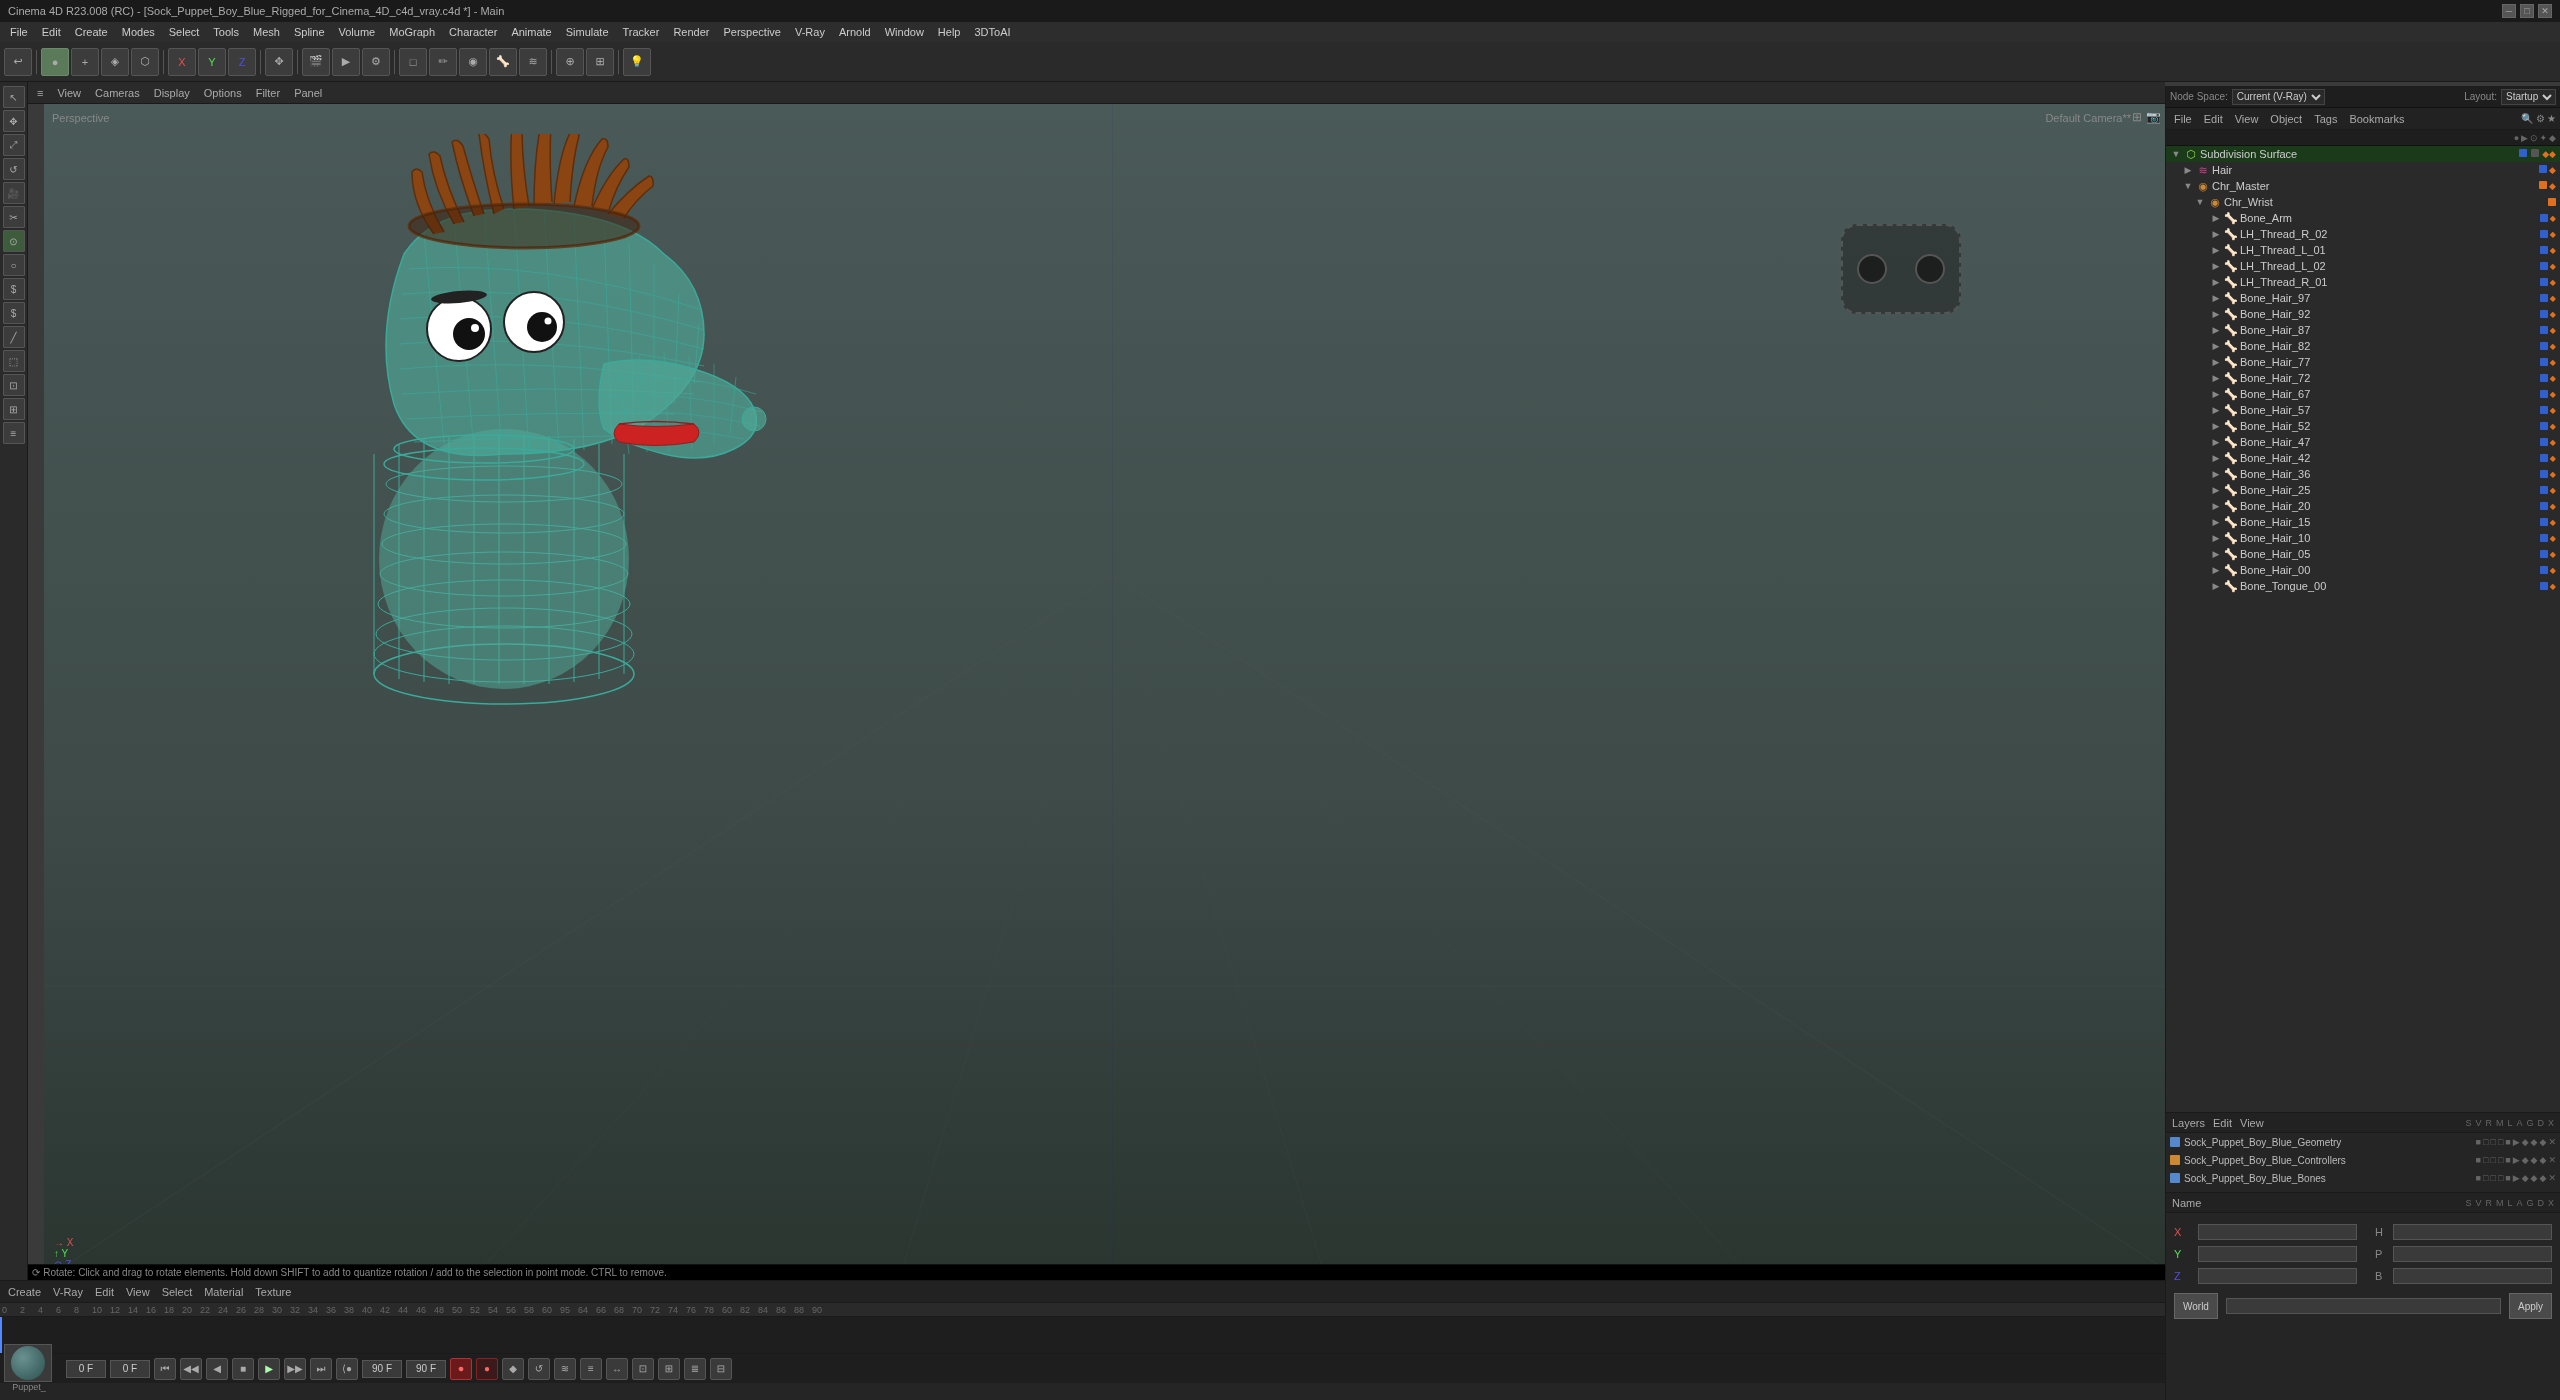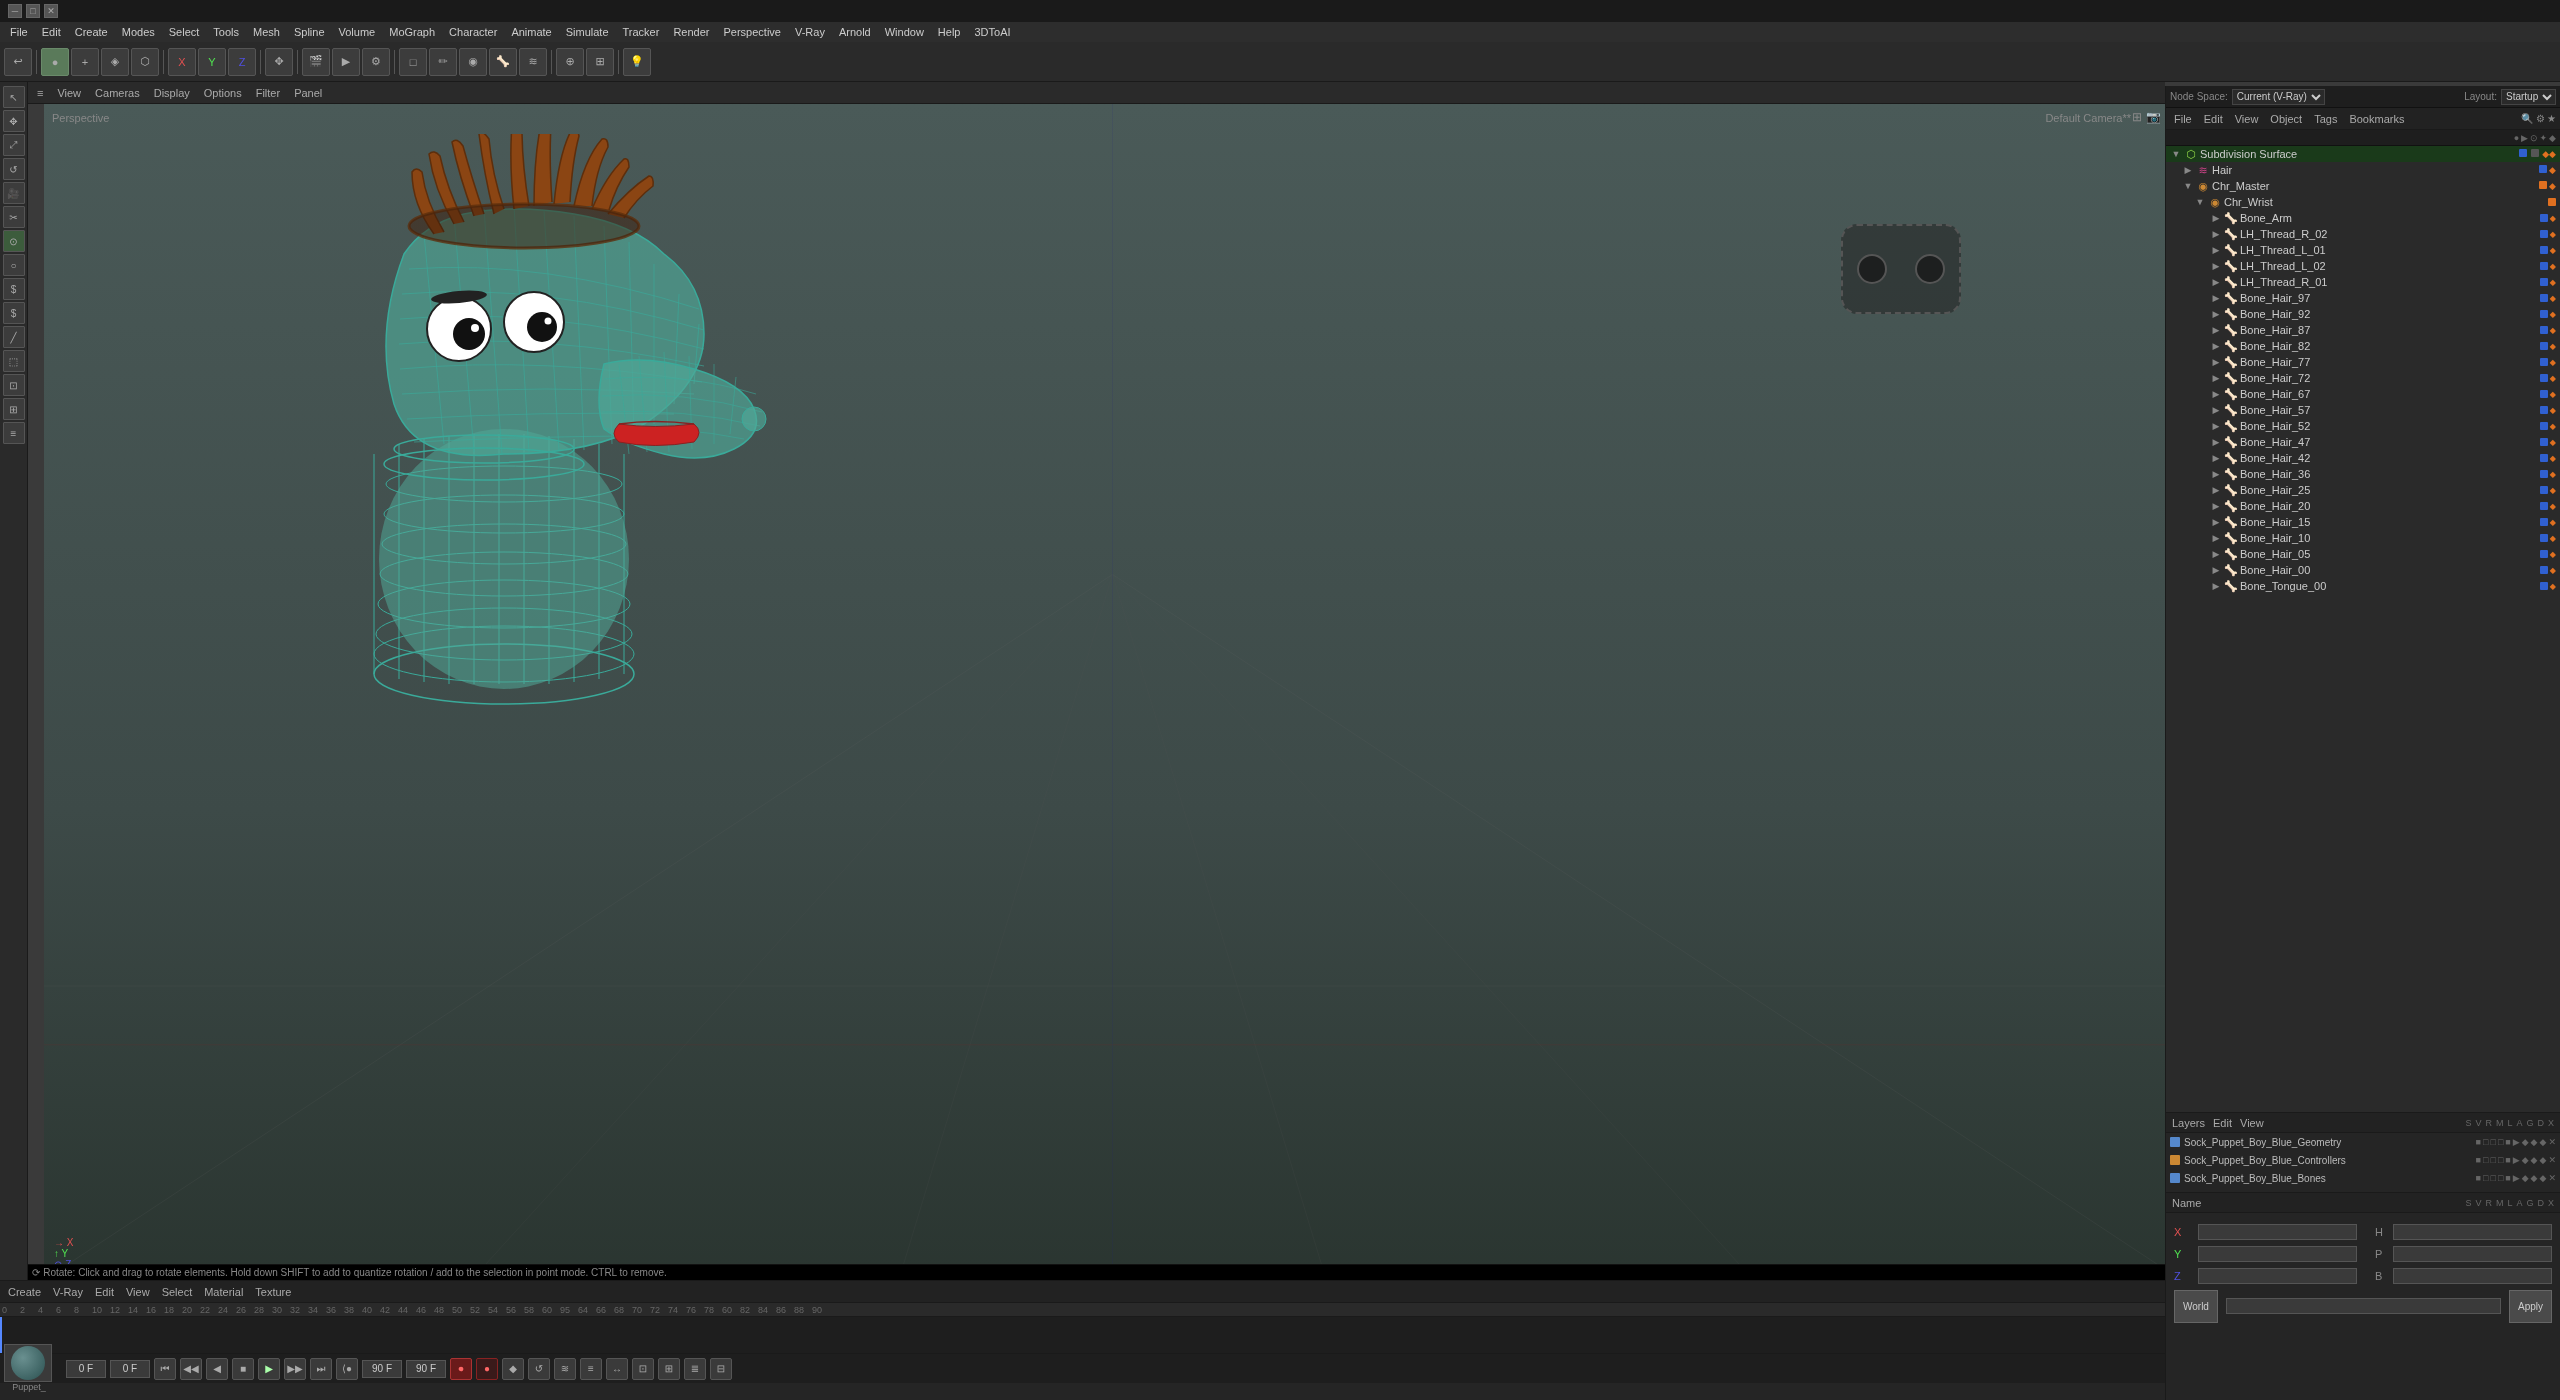--- a/index.html
+++ b/index.html
@@ -362,21 +362,21 @@
       flex: 1;
       height: 16px;
       background: #3a3a3a;
       border: 1px solid #555;
       color: #ccc;
       font-size: 10px;
       padding: 0 4px;
     }
     .prop-separator { color: #666; font-size: 11px; width: 14px; text-align: center; }
     .prop-btn {
-      height: 33px;
+      height: 26px;
       background: #4a4a4a;
       border: 1px solid #666;
       color: #ccc;
       font-size: 10px;
       padding: 0 8px;
       cursor: pointer;
       display: flex;
       align-items: center;
       justify-content: center;
     }
@@ -513,20 +513,21 @@
       background: #1e1e1e;
       border-bottom: 1px solid #111;
       font-size: 9px;
       color: #666;
     }
   </style>
 </head>
 <body>
 
 <div id="title-bar">
+  <span class="title-text">Cinema 4D R23.008 (RC) - [Sock_Puppet_Boy_Blue_Rigged_for_Cinema_4D_c4d_vray.c4d *] - Main</span>
   <div class="window-controls">
     <div class="win-btn">─</div>
     <div class="win-btn">□</div>
     <div class="win-btn">✕</div>
   </div>
 </div>
 
 <div id="menu-bar">
   <span class="menu-item">File</span>
   <span class="menu-item">Edit</span>

